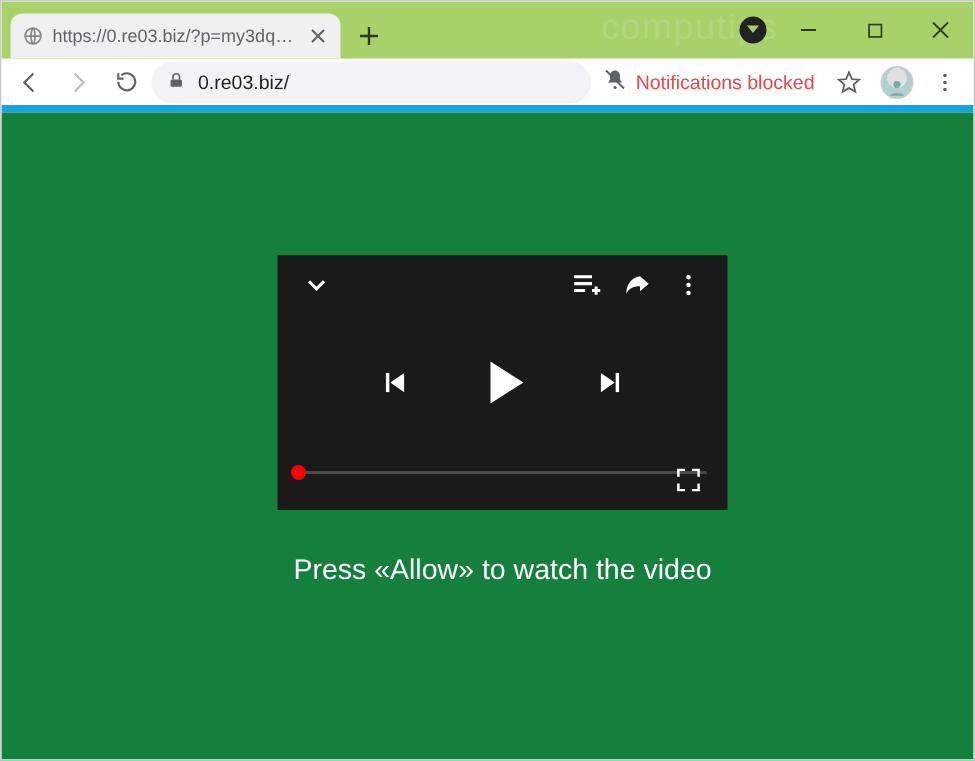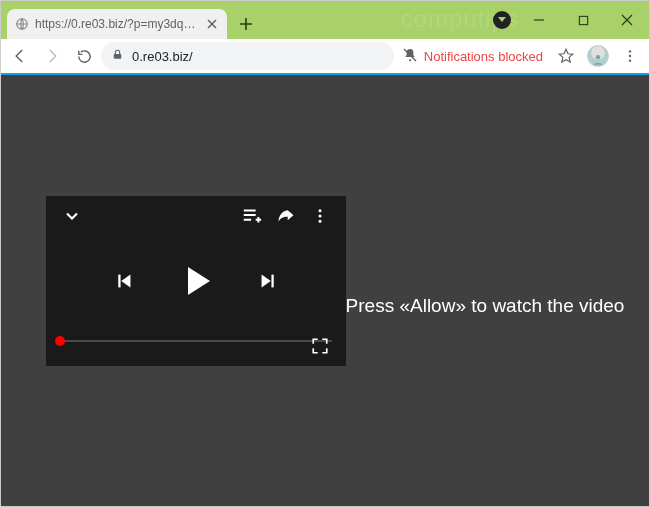--- a/index.html
+++ b/index.html
@@ -56,21 +56,21 @@
     color:#2b3b1a; cursor:pointer;
   }
   .profile-dot {
     width:18px;height:18px;border-radius:50%;background:#222; margin-right:6px;
     display:flex;align-items:center;justify-content:center;
   }
   .profile-dot svg{width:10px;height:10px;}
   .toolbar {
     height: 36px;
     background: #fff;
-    border-bottom: 2px solid #0ea5e9;
+    border-bottom: 5px solid #0ea5e9;
     display:flex; align-items:center;
     padding: 0 4px;
     gap: 2px;
   }
   .tbtn {
     width:30px;height:30px;display:flex;align-items:center;justify-content:center;
     color:#5f6368;border-radius:50%;cursor:pointer;
   }
   .tbtn.disabled{color:#b0b0b0;cursor:default;}
   .omnibox {
@@ -83,24 +83,24 @@
     display:flex;align-items:center;gap:6px;font-size:13px;color:#ef4444;
     padding:0 6px;
   }
   .avatar{
     width:22px;height:22px;border-radius:50%;
     background: radial-gradient(circle at 50% 35%, #e0e0e0 40%, #b0d0d0 41%);
     border:1px solid #ccc;
     display:flex;align-items:flex-end;justify-content:center;overflow:hidden;
   }
   .content {
-    background:#404040;
+    background:#15803d;
     height: calc(100% - 38px - 36px);
     position:relative;
-    display:flex; align-items:center; justify-content:center;padding-left:20px;
+    display:flex; flex-direction:column; align-items:center; justify-content:center;padding-left:20px;
   }
   .player {
     width: 300px; height: 170px;
     background:#1a1a1a;
     position:relative;
     margin-top: -20px;
   }
   .prow-top {
     position:absolute; top:8px; left:0; right:0;
     display:flex; align-items:center; padding:0 14px;

